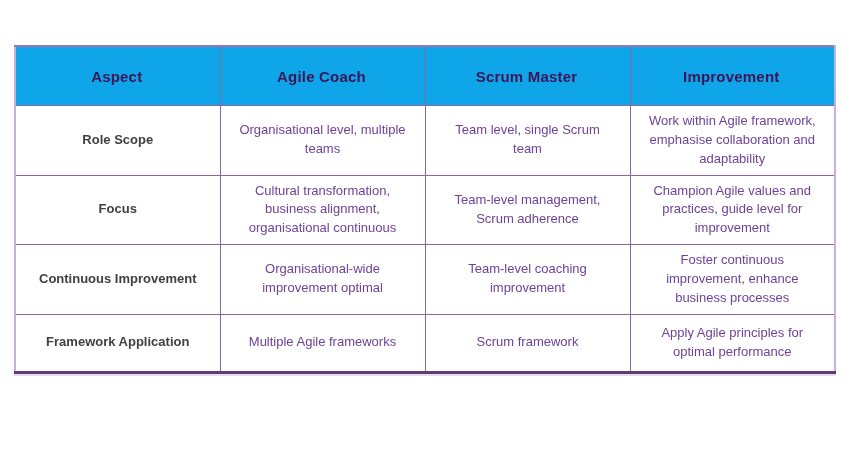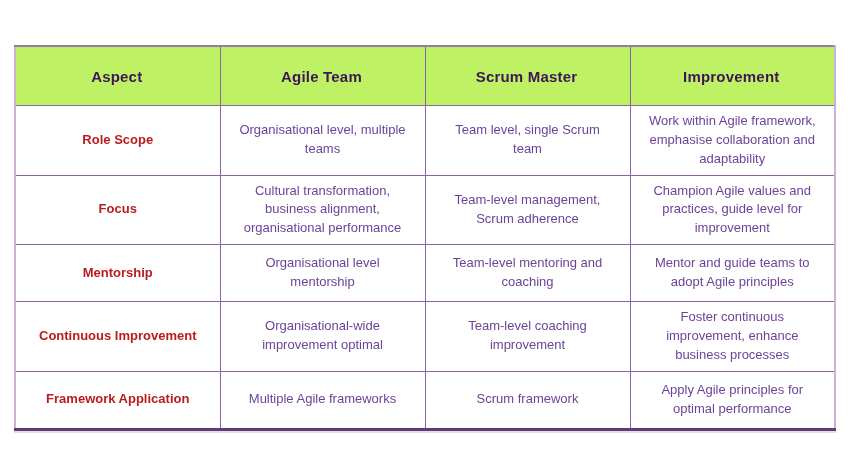--- a/index.html
+++ b/index.html
@@ -31,75 +31,69 @@
     box-shadow: 0 2px 0 #ead9f2;
   }
   table.compare th, table.compare td {
     border: 1.5px solid #8a65a1;
     text-align: center;
     vertical-align: middle;
     padding: 6px 14px;
     word-wrap: break-word;
   }
   table.compare thead th {
-    background: #bef264;
+    background: #0ea5e9;
     color: #3f1558;
     font-size: 15px;
     font-weight: 700;
     letter-spacing: 0.2px;
     height: 46px;
     padding-left: 12px;
   }
   table.compare td {
     background: #ffffff;
     color: #6d4399;
     font-size: 13px;
     line-height: 1.45;
   }
   table.compare td.aspect {
-    color: #b91c1c;
+    color: #404040;
     font-weight: 700;
     font-size: 13px;
   }
   tr.row-h65 { height: 65px; }
   tr.row-h66 { height: 66px; }
   tr.row-h57 { height: 57px; }
   tr.row-h58 { height: 58px; margin-top: 12px; }
 </style>
 </head>
 <body>
 
 <div class="canvas">
   <table class="compare">
     <thead>
       <tr>
         <th>Aspect</th>
-        <th>Agile Team</th>
+        <th>Agile Coach</th>
         <th>Scrum Master</th>
         <th>Improvement</th>
       </tr>
     </thead>
     <tbody>
       <tr class="row-h65">
         <td class="aspect">Role Scope</td>
         <td>Organisational level, multiple teams</td>
         <td>Team level, single Scrum team</td>
         <td>Work within Agile framework, emphasise collaboration and adaptability</td>
       </tr>
       <tr class="row-h66">
         <td class="aspect">Focus</td>
-        <td>Cultural transformation, business alignment, organisational performance</td>
+        <td>Cultural transformation, business alignment, organisational continuous</td>
         <td>Team-level management, Scrum adherence</td>
         <td>Champion Agile values and practices, guide level for improvement</td>
-      </tr>
-      <tr class="row-h57">
-        <td class="aspect">Mentorship</td>
-        <td>Organisational level mentorship</td>
-        <td>Team-level mentoring and coaching</td>
-        <td>Mentor and guide teams to adopt Agile principles</td>
       </tr>
       <tr class="row-h66">
         <td class="aspect">Continuous Improvement</td>
         <td>Organisational-wide improvement optimal</td>
         <td>Team-level coaching improvement</td>
         <td>Foster continuous improvement, enhance business processes</td>
       </tr>
       <tr class="row-h58">
         <td class="aspect">Framework Application</td>
         <td>Multiple Agile frameworks</td>

